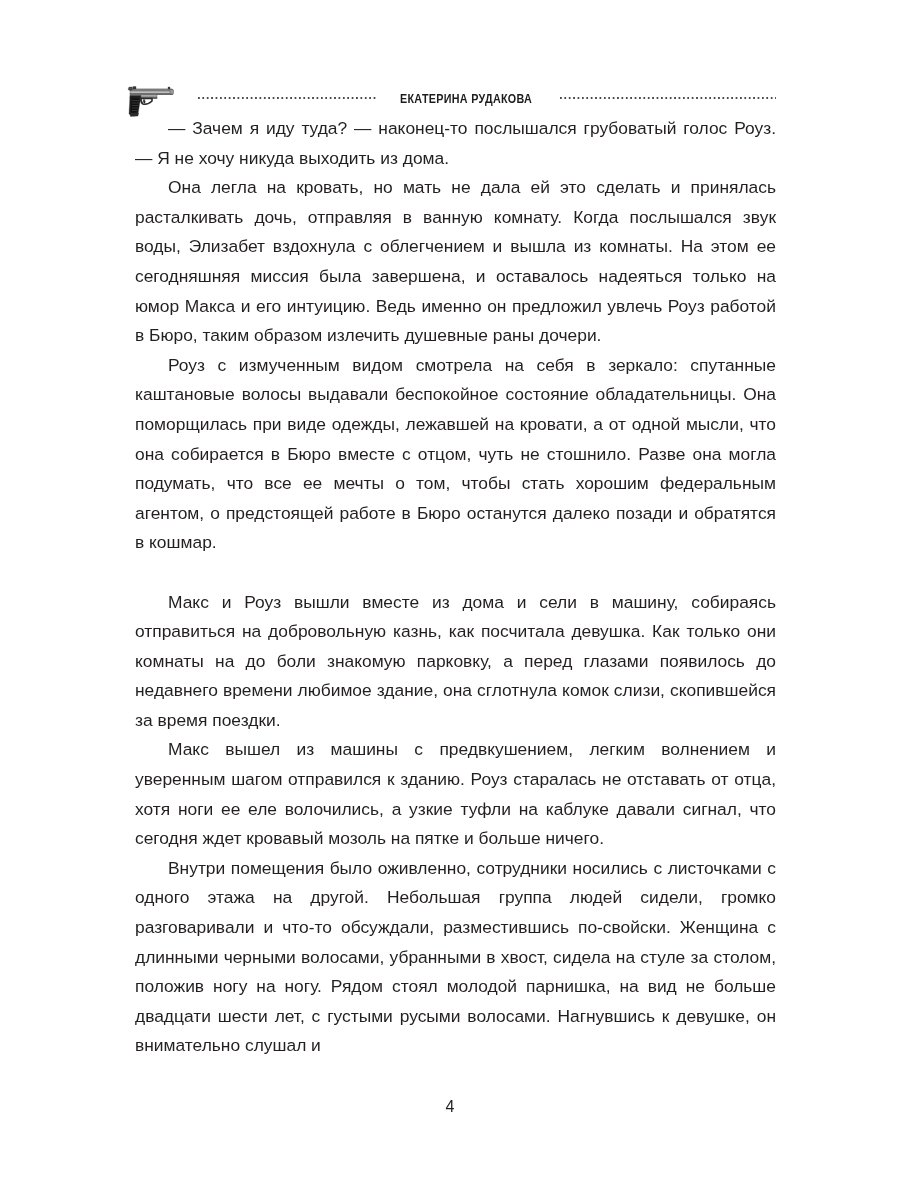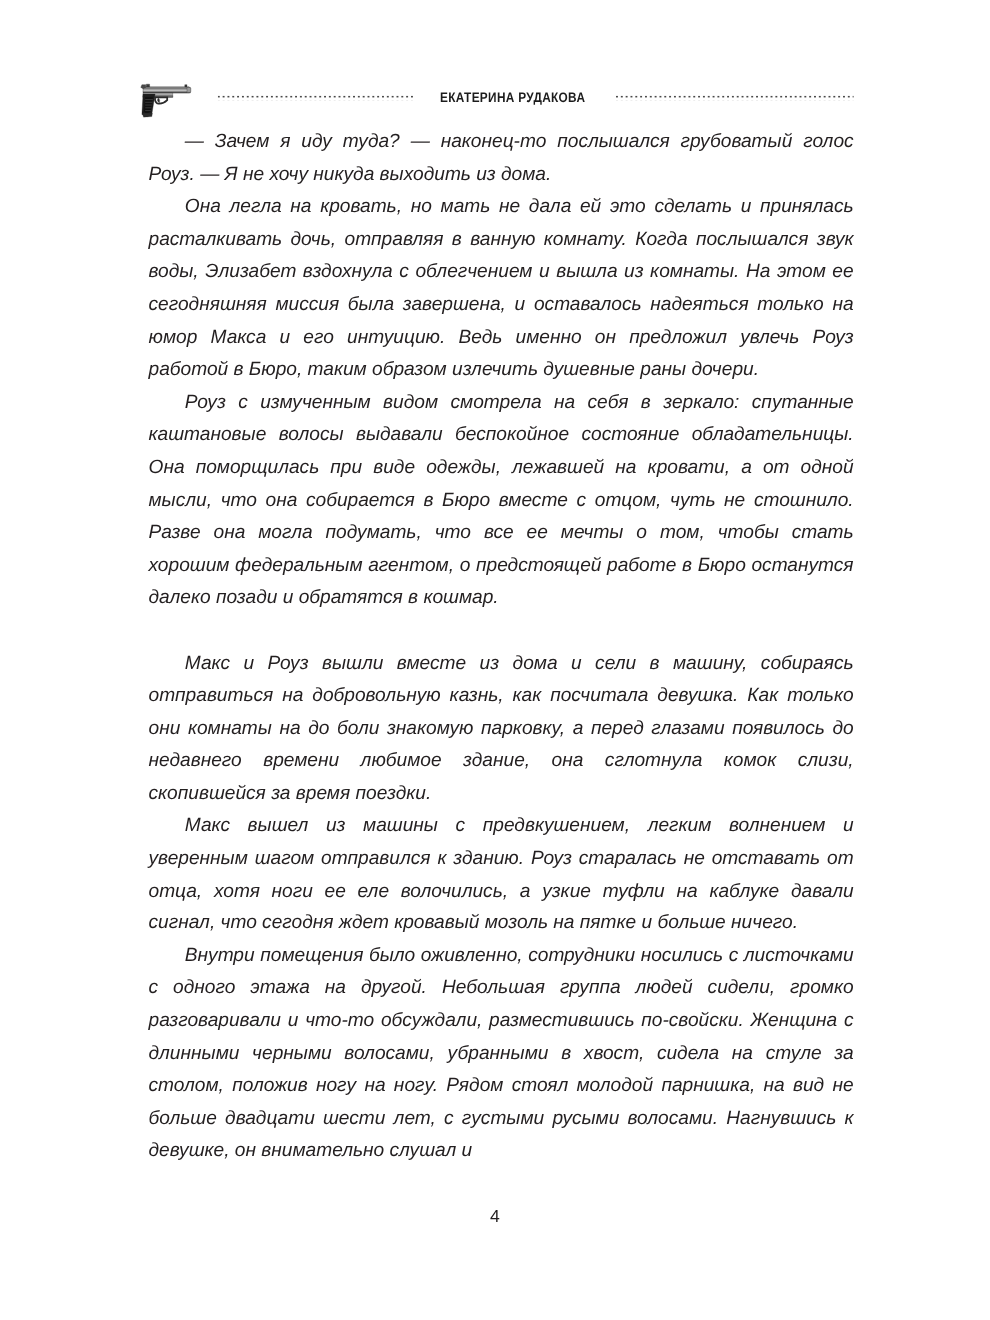--- a/index.html
+++ b/index.html
@@ -13,21 +13,21 @@
     height: 1200px;
     background: #ffffff;
     overflow: hidden;
     font-family: "Liberation Sans", "DejaVu Sans", sans-serif;
   }
 
   
   .running-header {
     position: absolute;
     left: 126px;
-    top: 68px;
+    top: 78px;
     width: 650px;
     height: 40px;
     display: flex;
     align-items: center;
     gap: 12px;
     justify-content: space-between;
   }
   .pistol-icon {
     flex: 0 0 auto;
     width: 50px;
@@ -81,21 +81,20 @@
     font-size: 17.4px;
     line-height: 29.6px;
     text-align: justify;
     text-justify: inter-word;
     font-weight: 400;
   }
   .body-text p {
     margin: 0;
     text-indent: 33px;
     hyphens: manual;
-    font-style: italic;
   }
   .body-text p.section-gap {
     margin-top: 29.6px;
   }
 
   
   .folio {
     position: absolute;
     left: 0;
     top: 1098px;

